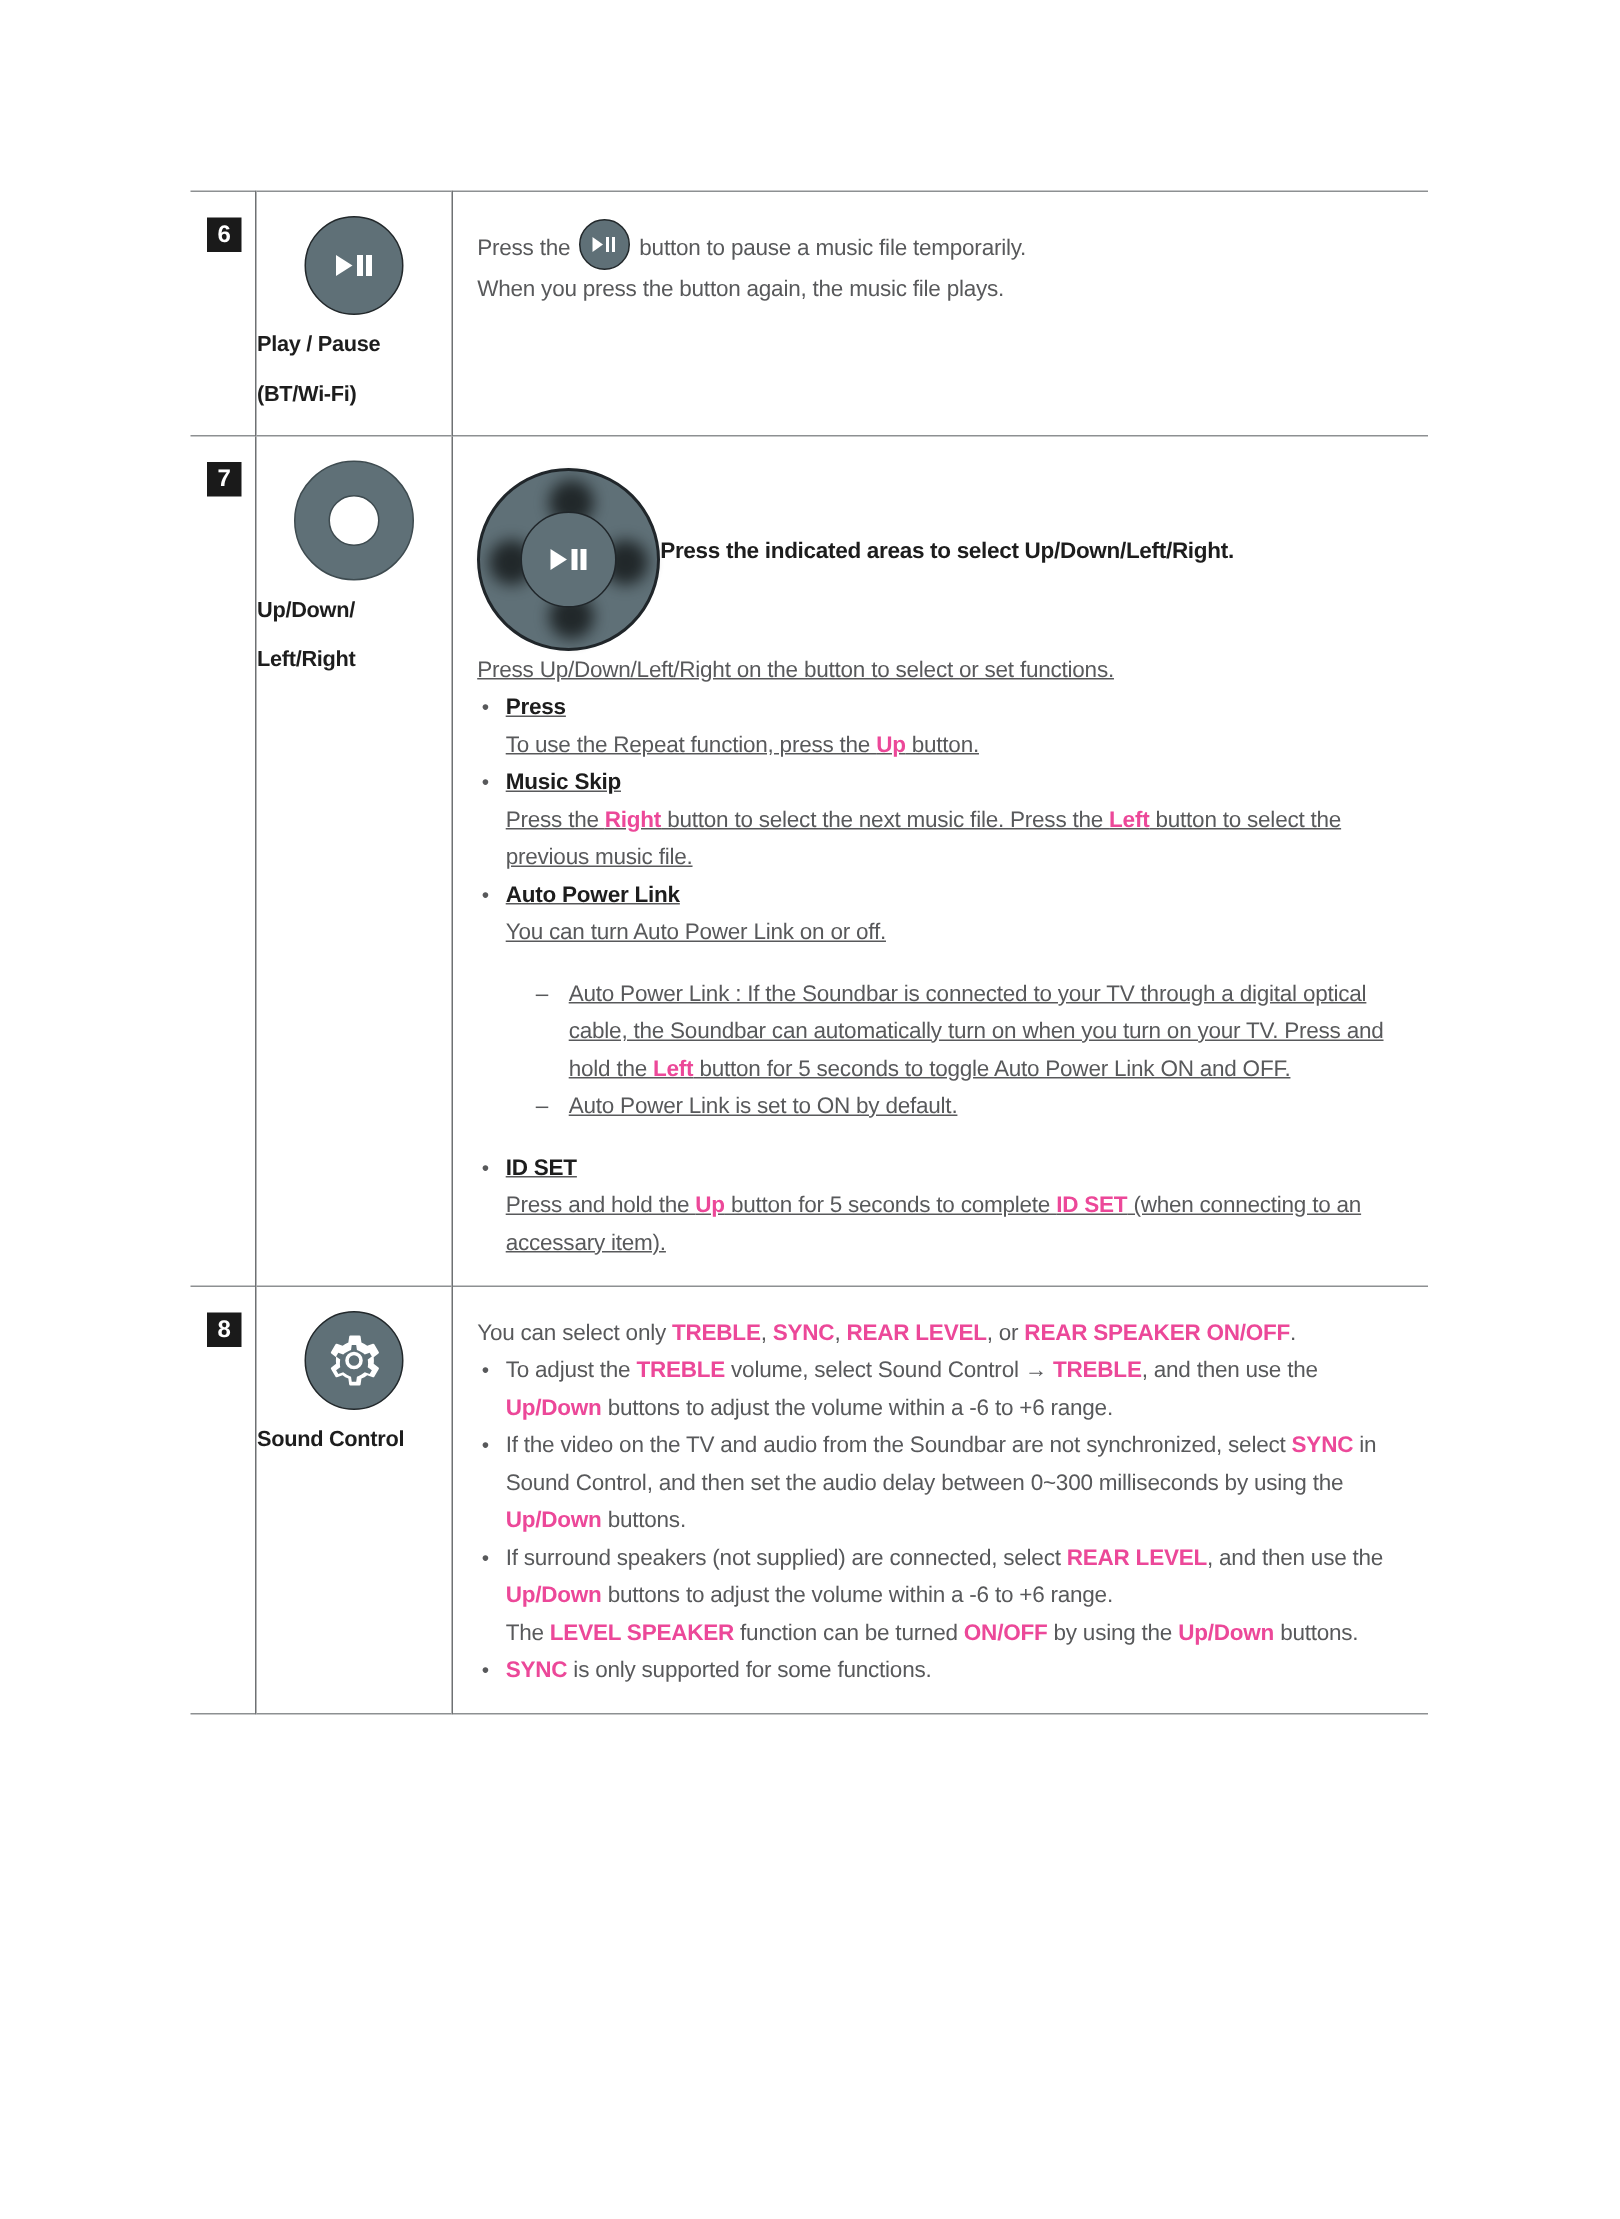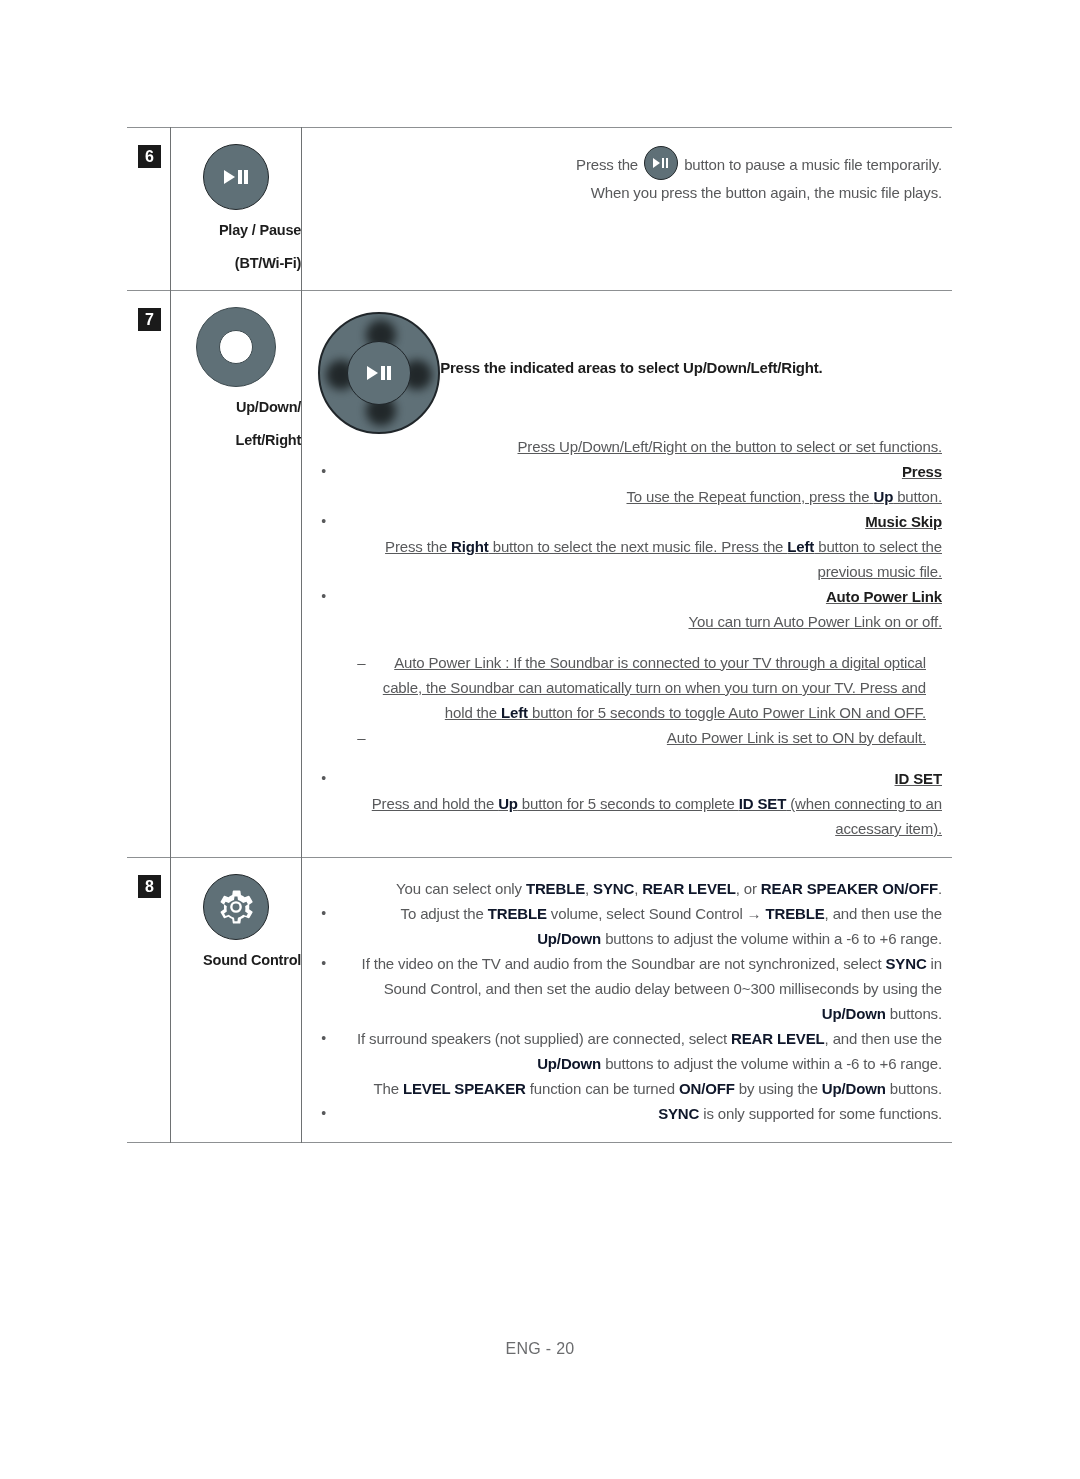--- a/index.html
+++ b/index.html
@@ -42,27 +42,26 @@
   .spec-table tr:first-child td { border-top: none; }
 
   .col-num {
     width: 44px;
     border-right: 1.3px solid #6e7173;
     position: relative;
   }
   .col-icon {
     width: 132px;
     border-right: 1.3px solid #6e7173;
-    text-align: right;
+    text-align: left;
   }
   .col-desc {
     width: 649px;
     padding-left: 16px !important;
     padding-right: 10px !important;
-    text-align: right;
   }
 
   
   .num-badge {
     display: inline-block;
     width: 23px;
     height: 23px;
     background: #1a1a1a;
     color: #ffffff;
     font-size: 16px;
@@ -228,21 +227,21 @@
   .desc {
     font-size: 15px;
     line-height: 25px;
     color: #58595b;
     letter-spacing: -0.15px;
     padding-top: 18px;
     padding-bottom: 16px;
   }
   .desc p { margin: 0; }
   .desc b, .desc strong {
-    color: #0f172a;
+    color: #ec4899;
     font-weight: bold;
   }
 
   .lead-bold {
     font-size: 15px;
     font-weight: bold;
     color: #1d1d1d;
     letter-spacing: -0.2px;
     line-height: 25px;
   }
@@ -421,15 +420,14 @@
             <li><span>If surround speakers (not supplied) are connected, select </span><b>REAR LEVEL</b><span>, and then use the </span><b>Up/Down</b><span> buttons to adjust the volume within a -6 to +6 range.</span><br><span>The </span><b>LEVEL SPEAKER</b><span> function can be turned </span><b>ON/OFF</b><span> by using the </span><b>Up/Down</b><span> buttons.</span></li>
             <li><b>SYNC</b><span> is only supported for some functions.</span></li>
           </ul>
         </div>
       </td>
     </tr>
 
   </tbody>
     </table>
 
-  <div class="footer">ENG - 20</div>
 
 </div>
 
 </body></html>

